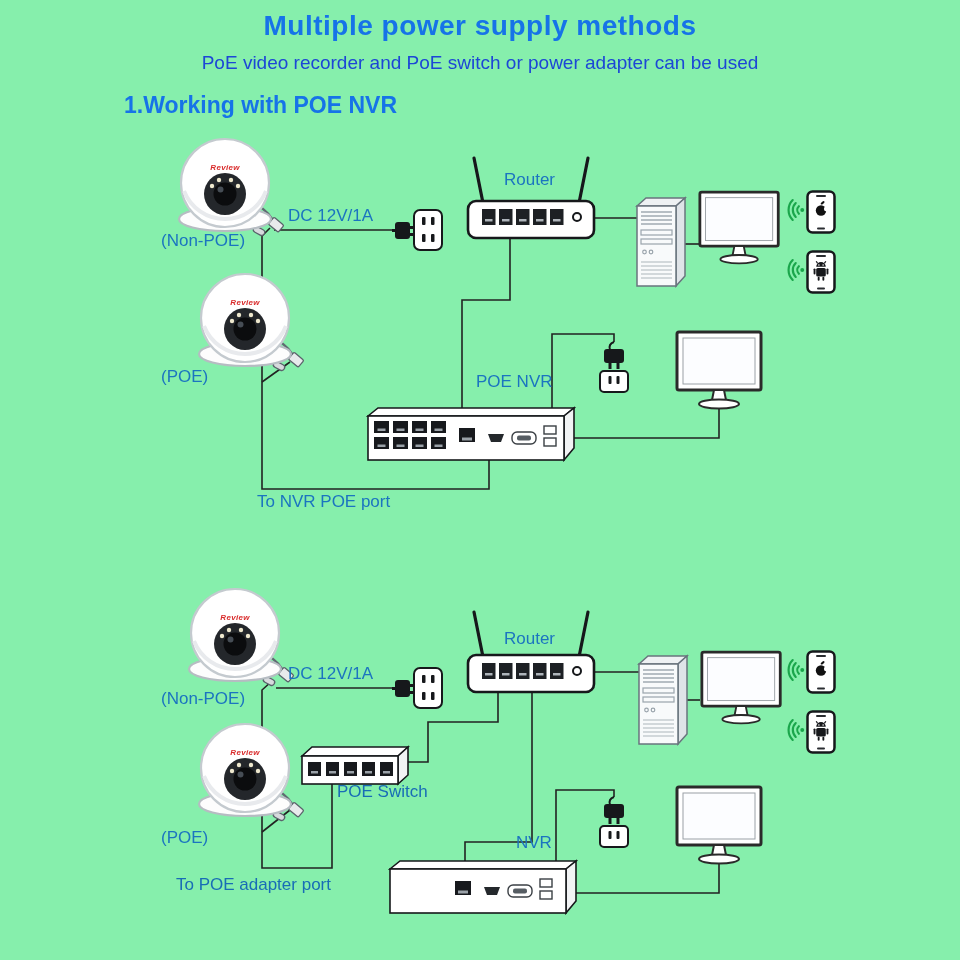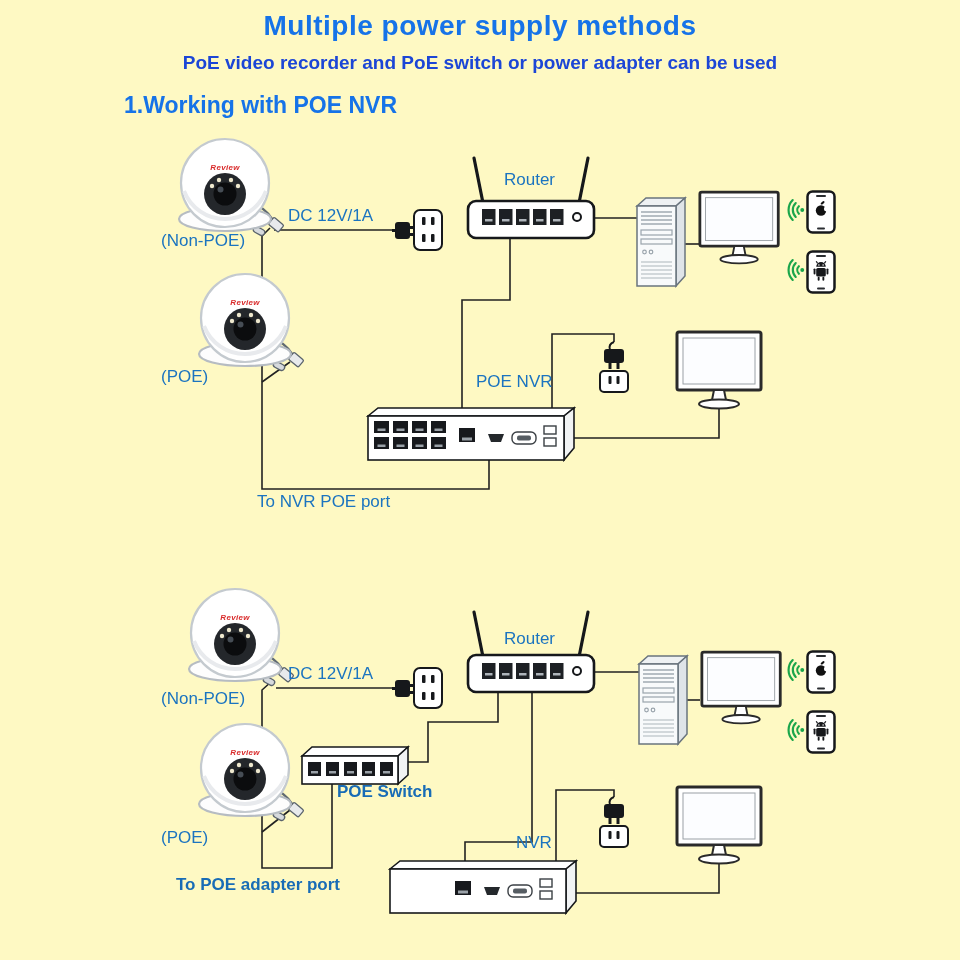--- a/index.html
+++ b/index.html
@@ -1,31 +1,31 @@
 <!DOCTYPE html>
 <html><head>
 <meta charset="utf-8">
 <style>
   html,body{margin:0;padding:0;background:#fff;}
   .page{
-    position:relative;width:960px;height:960px;background:#fef9c3;overflow:hidden;
+    position:relative;width:960px;height:960px;background:#86efac;overflow:hidden;
     font-family:"Liberation Sans",sans-serif;
   }
   .page svg.diagram{position:absolute;left:0;top:0;}
   .title{
     position:absolute;left:0;right:0;top:10px;text-align:center;
     font-size:28px;font-weight:bold;color:#1673e8;letter-spacing:.5px;
   }
   .subtitle{
     position:absolute;left:0;right:0;top:52px;text-align:center;
-    font-size:19px;color:#1c46d6;font-weight:bold;
+    font-size:19px;color:#1c46d6;
   }
   .heading{position:absolute;font-size:23px;font-weight:bold;color:#1673e8;white-space:nowrap;}
   .lbl{position:absolute;font-size:17px;color:#1b74c0;white-space:nowrap;}
-  .lbl.b{font-weight:bold;color:#186cb6;}
+  .lbl.b{font-weight:normal;color:#186cb6;}
   .brand{
     position:absolute;width:56px;text-align:center;font-size:8px;font-weight:bold;
     font-style:italic;color:#d92b2b;letter-spacing:.3px;margin-top:12px;
   }
 </style>
 </head>
 <body>
 
 <div class="page">
 

